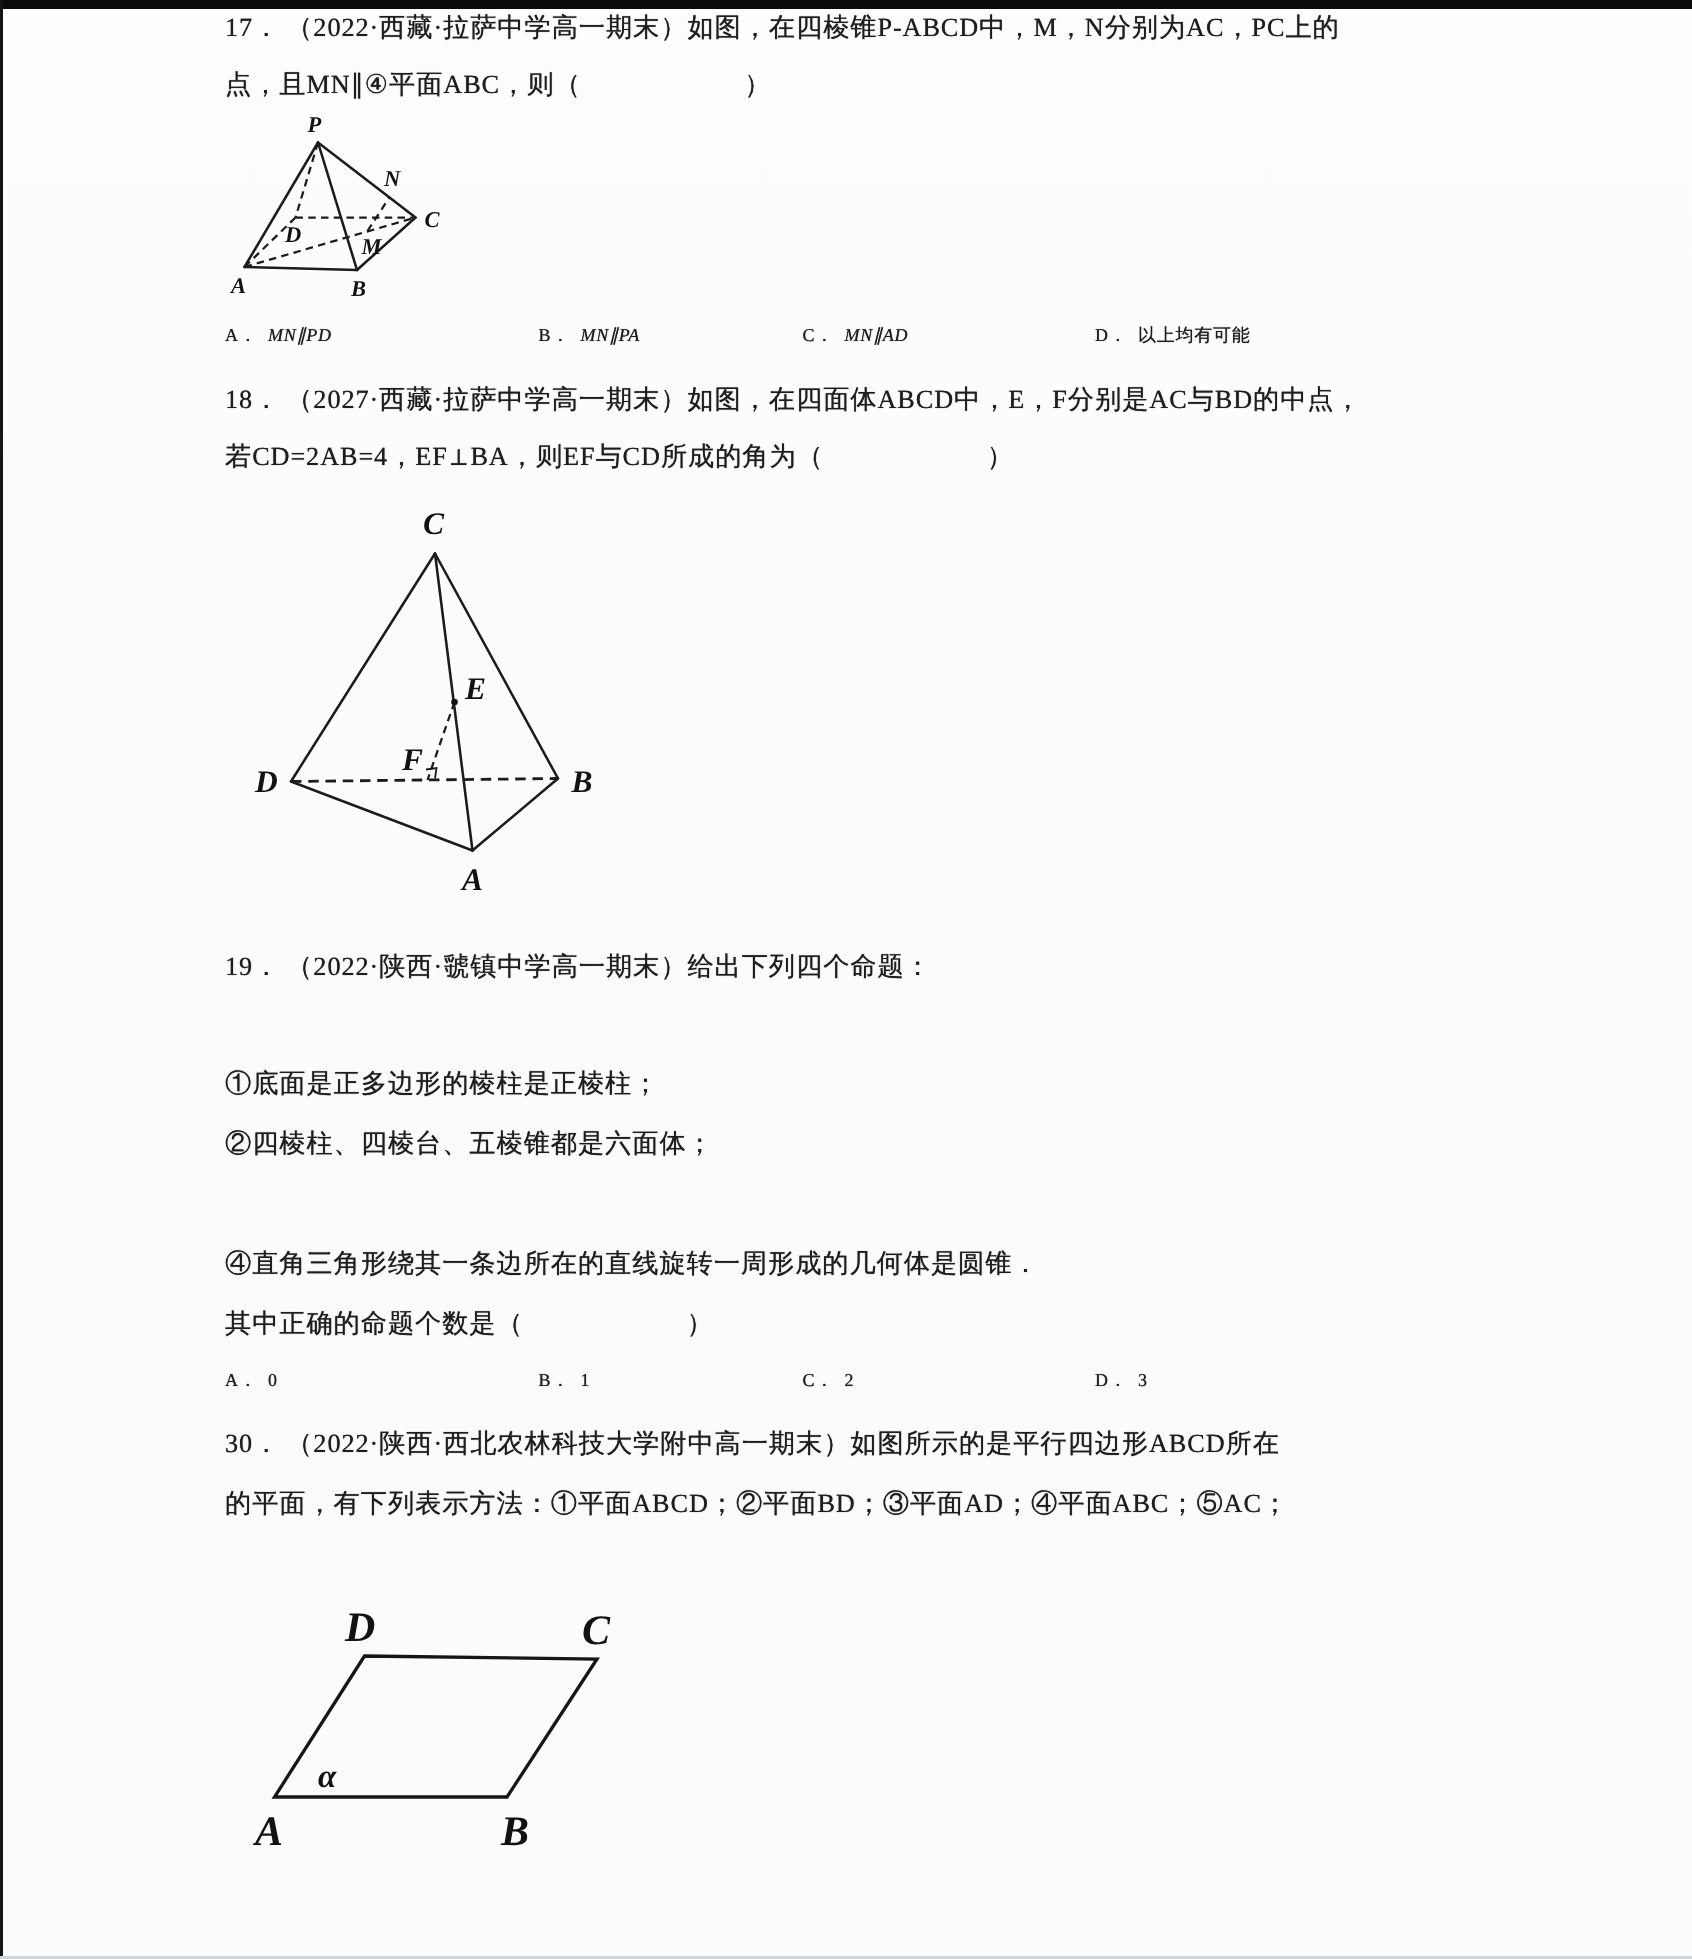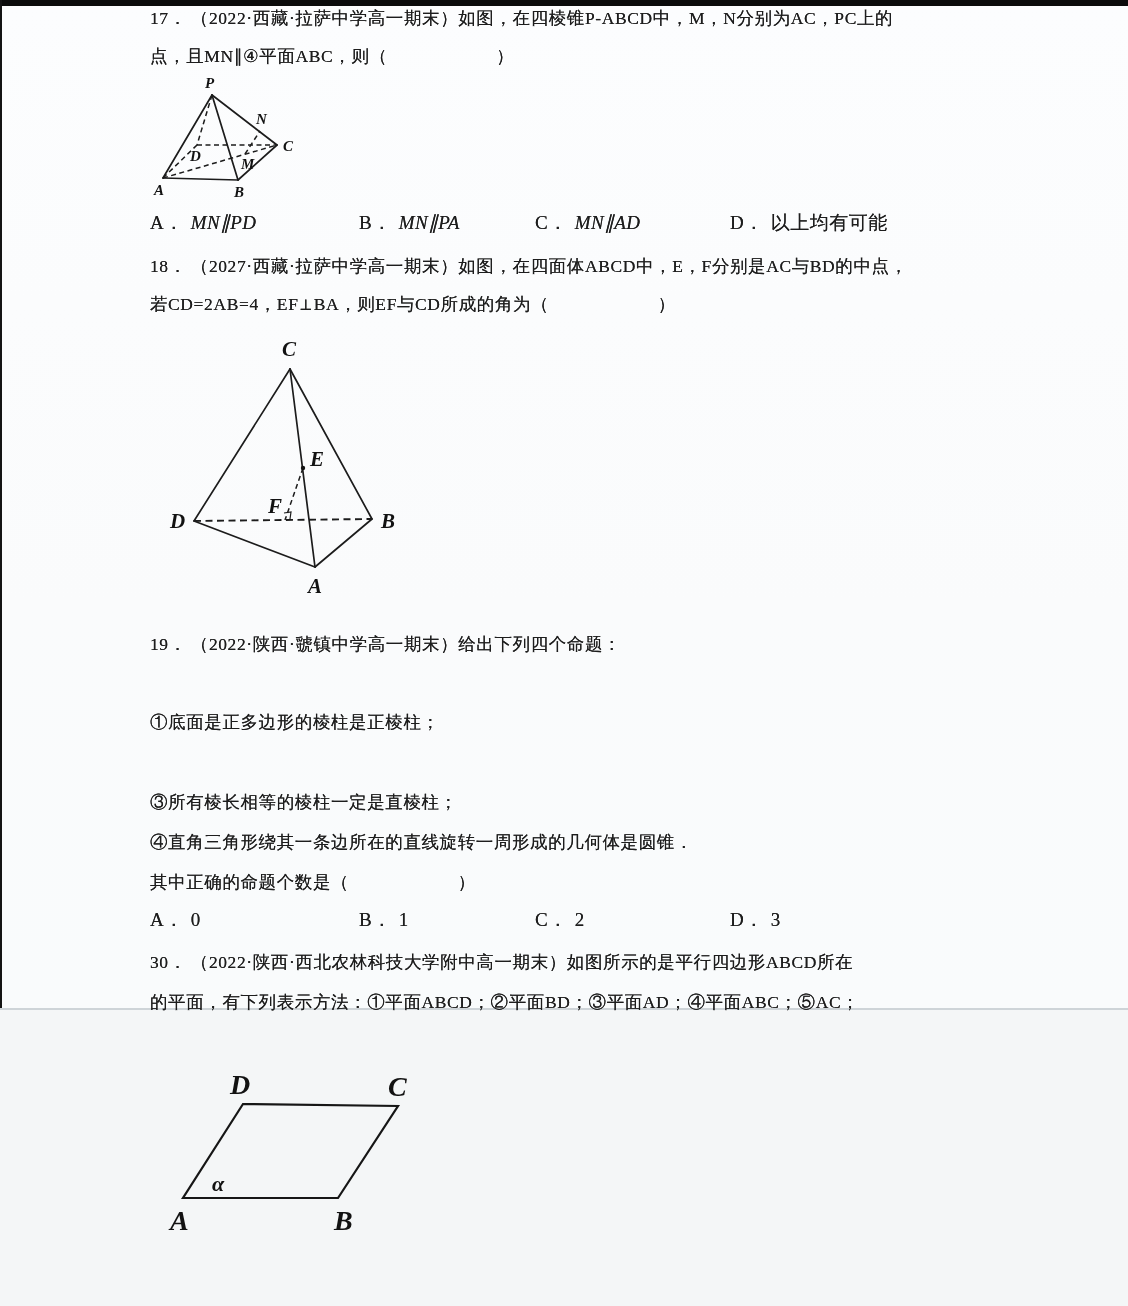--- a/index.html
+++ b/index.html
@@ -3,39 +3,39 @@
 <meta charset="utf-8">
 <style>
   html,body { margin:0; padding:0; }
   body {
     width:1128px; height:1306px;
     background:#f4f6f7;
     font-family:"Liberation Serif", serif;
     overflow:hidden;
   }
   .page {
-    position:relative; width:1128px; height:1010px;
+    position:relative; width:1128px; height:1306px;
     background:linear-gradient(180deg,#fcfdfe 0%, #fafbfc 60%, #f9fbfc 100%);
     color:#1e1e1e;
   }
   .scan-edge-top { position:absolute; top:0; left:0; width:100%; height:6px; background:#0b0b0b; }
   .scan-edge-left { position:absolute; top:0; left:0; width:2px; height:100%; background:#141414; }
   .scan-edge-bottom { position:absolute; bottom:0; left:0; width:100%; height:2px; background:#ced4d8; }
 
   .content { position:absolute; left:150px; top:0; width:850px; height:1306px; }
 
   .qline {
     position:absolute; margin:0; white-space:nowrap;
     font-size:17.5px; line-height:24px; letter-spacing:0.6px;
     color:#1d1d1d; text-shadow:0 0 0.6px #3a3a3a;
   }
   .qnum { margin-right:4px; }
 
   .optrow { position:absolute; width:850px; height:26px; }
-  .opt { position:absolute; top:0; white-space:nowrap; font-size:19px; line-height:24px;
+  .opt { position:absolute; top:0; white-space:nowrap; font-size:12px; line-height:24px;
          color:#1d1d1d; text-shadow:0 0 0.6px #3a3a3a; letter-spacing:0.5px; }
   .c1 { left:0; } .c2 { left:209px; } .c3 { left:385px; } .c4 { left:580px; }
   .olabel { margin-right:7px; }
   .omath { font-style:italic; }
 
   svg.fig { position:absolute; overflow:visible; }
   .edge  { stroke:#1c1c1c; stroke-width:1.7; fill:none; stroke-linecap:round; }
   .edge2 { stroke:#161616; stroke-width:2.2; fill:none; stroke-linejoin:miter; }
   .dash  { stroke:#1c1c1c; stroke-width:1.5; fill:none; stroke-dasharray:5 3.5; stroke-linecap:butt; }
   .dashT { stroke:#1c1c1c; stroke-width:1.9; fill:none; stroke-dasharray:7 4.5; }
@@ -107,21 +107,21 @@
       <text class="fl f20" x="142" y="128">E</text>
       <text class="fl f20" x="100" y="175">F</text>
       <text class="fl f20" x="2" y="190">D</text>
       <text class="fl f20" x="213" y="190">B</text>
       <text class="fl f20" x="140" y="255">A</text>
     </svg>
 
 
     <p class="qline" style="top:632px"><span class="qnum">19．</span><span>（2022·陕西·虢镇中学高一期末）给出下列四个命题：</span></p>
     <p class="qline" style="top:710px">①底面是正多边形的棱柱是正棱柱；</p>
-    <p class="qline" style="top:790px">③所有棱长相等的棱柱一定是直棱柱；</p>
+    <p class="qline" style="top:750px">②四棱柱、四棱台、五棱锥都是六面体；</p>
     <p class="qline" style="top:830px">④直角三角形绕其一条边所在的直线旋转一周形成的几何体是圆锥．</p>
     <p class="qline" style="top:870px">其中正确的命题个数是（　　　　　　）</p>
 
     <div class="optrow" style="top:908px">
       <span class="opt c1"><span class="olabel">A．</span><span>0</span></span>
       <span class="opt c2"><span class="olabel">B．</span><span>1</span></span>
       <span class="opt c3"><span class="olabel">C．</span><span>2</span></span>
       <span class="opt c4"><span class="olabel">D．</span><span>3</span></span>
     </div>
 

